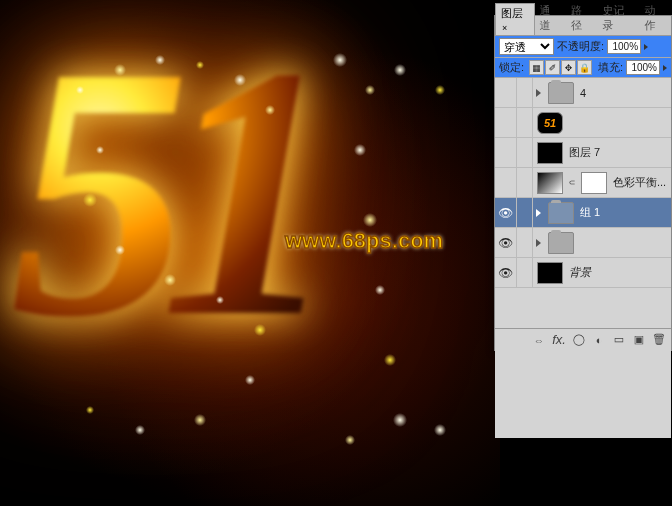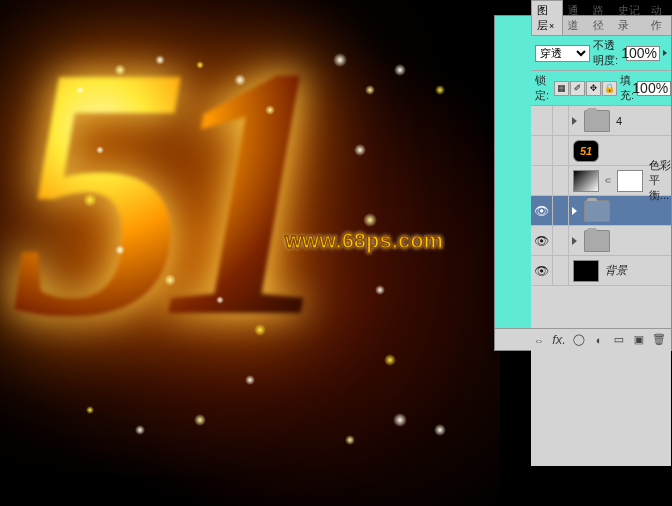--- a/index.html
+++ b/index.html
@@ -67,35 +67,34 @@
   position: absolute; left: 285px; top: 228px;
   font-size: 22px; font-weight: bold;
   color: #ffcc00;
   -webkit-text-stroke: 1.5px #8a4a00;
   text-shadow: 0 0 4px #fff3b0;
   font-family: Arial, sans-serif;
 }
 
 .panel {
   position: absolute; right: 0; top: 15px; width: 178px; height: 336px;
-  background: #5eead4; border: 1px solid #888;
+  background: #3b82f6; border: 1px solid #888;
   font-size: 11px; color: #222;
   box-shadow: -2px 2px 6px rgba(0,0,0,0.4);
-  padding-left: 36px;
 }
 .tabs { display: flex; background: #c8c8c8; border-bottom: 1px solid #999; height: 20px; align-items: flex-end; }
 .tab { padding: 2px 5px; font-size: 11px; color: #555; cursor: pointer; }
 .tab.active { background: #d4d4d4; border: 1px solid #999; border-bottom: none; color: #000; }
 .tab-close { margin-left: 1px; font-size: 9px; }
 
 .row { display: flex; align-items: center; padding: 2px 4px; gap: 3px; }
 .row.border-b { border-bottom: 1px solid #aaa; }
 .select { height: 17px; font-size: 11px; background: #fff; border: 1px solid #888; flex: 0 0 55px; }
 .label-sm { font-size: 11px; color: #222; }
-.num-input { width: 34px; height: 15px; font-size: 14px; background: #fff; border: 1px solid #888; text-align: right; padding-right: 2px; display: inline-flex; align-items: center; justify-content: flex-end; }
+.num-input { width: 34px; height: 15px; font-size: 10px; background: #fff; border: 1px solid #888; text-align: right; padding-right: 2px; display: inline-flex; align-items: center; justify-content: flex-end; }
 .arrow-r { width: 0; height: 0; border-top: 3px solid transparent; border-bottom: 3px solid transparent; border-left: 4px solid #333; }
 
 .lock-icons { display: flex; gap: 1px; margin-left: 2px; }
 .lock-ic { width: 15px; height: 15px; background: #dedede; border: 1px solid #999; display: flex; align-items: center; justify-content: center; font-size: 9px; }
 
 .layers { height: 360px; overflow-y: auto; background: #d4d4d4; }
 .layer-row { display: flex; align-items: center; height: 30px; border-bottom: 1px solid #bbb; }
 .layer-row.selected { background: #5a7aa8; color: #fff; }
 .vis-col { width: 22px; height: 100%; border-right: 1px solid #bbb; display: flex; align-items: center; justify-content: center; }
 .link-col { width: 16px; height: 100%; border-right: 1px solid #bbb; }
@@ -168,37 +167,44 @@
       <div class="thumb folder"></div>
       <span class="layer-name">4</span>
     </div>
 
     <div class="layer-row">
       <div class="vis-col"></div>
       <div class="link-col"></div>
       <div class="thumb fire">51</div>
     </div>
 
+    <div class="layer-row">
+      <div class="vis-col"></div>
+      <div class="link-col"></div>
+      <div class="thumb black"></div>
+      <span class="layer-name">图层 7</span>
+    </div>
 
     <div class="layer-row">
       <div class="vis-col"></div>
       <div class="link-col"></div>
       <div class="thumb gradient"></div>
       <span class="mask-link">⊂</span>
       <div class="thumb mask"></div>
       <span class="layer-name">色彩平衡...</span>
     </div>
 
     <div class="layer-row selected">
       <div class="vis-col">
           <span class="eye">👁</span>
         </div>
       <div class="link-col"></div>
       <span class="tri"></span>
       <div class="thumb folder" style="background:#7a91b0"></div>
+      <span class="layer-name">组 1</span>
     </div>
 
     <div class="layer-row">
       <div class="vis-col">
           <span class="eye">👁</span>
         </div>
       <div class="link-col"></div>
       <span class="tri"></span>
       <div class="thumb folder"></div>
     </div>

